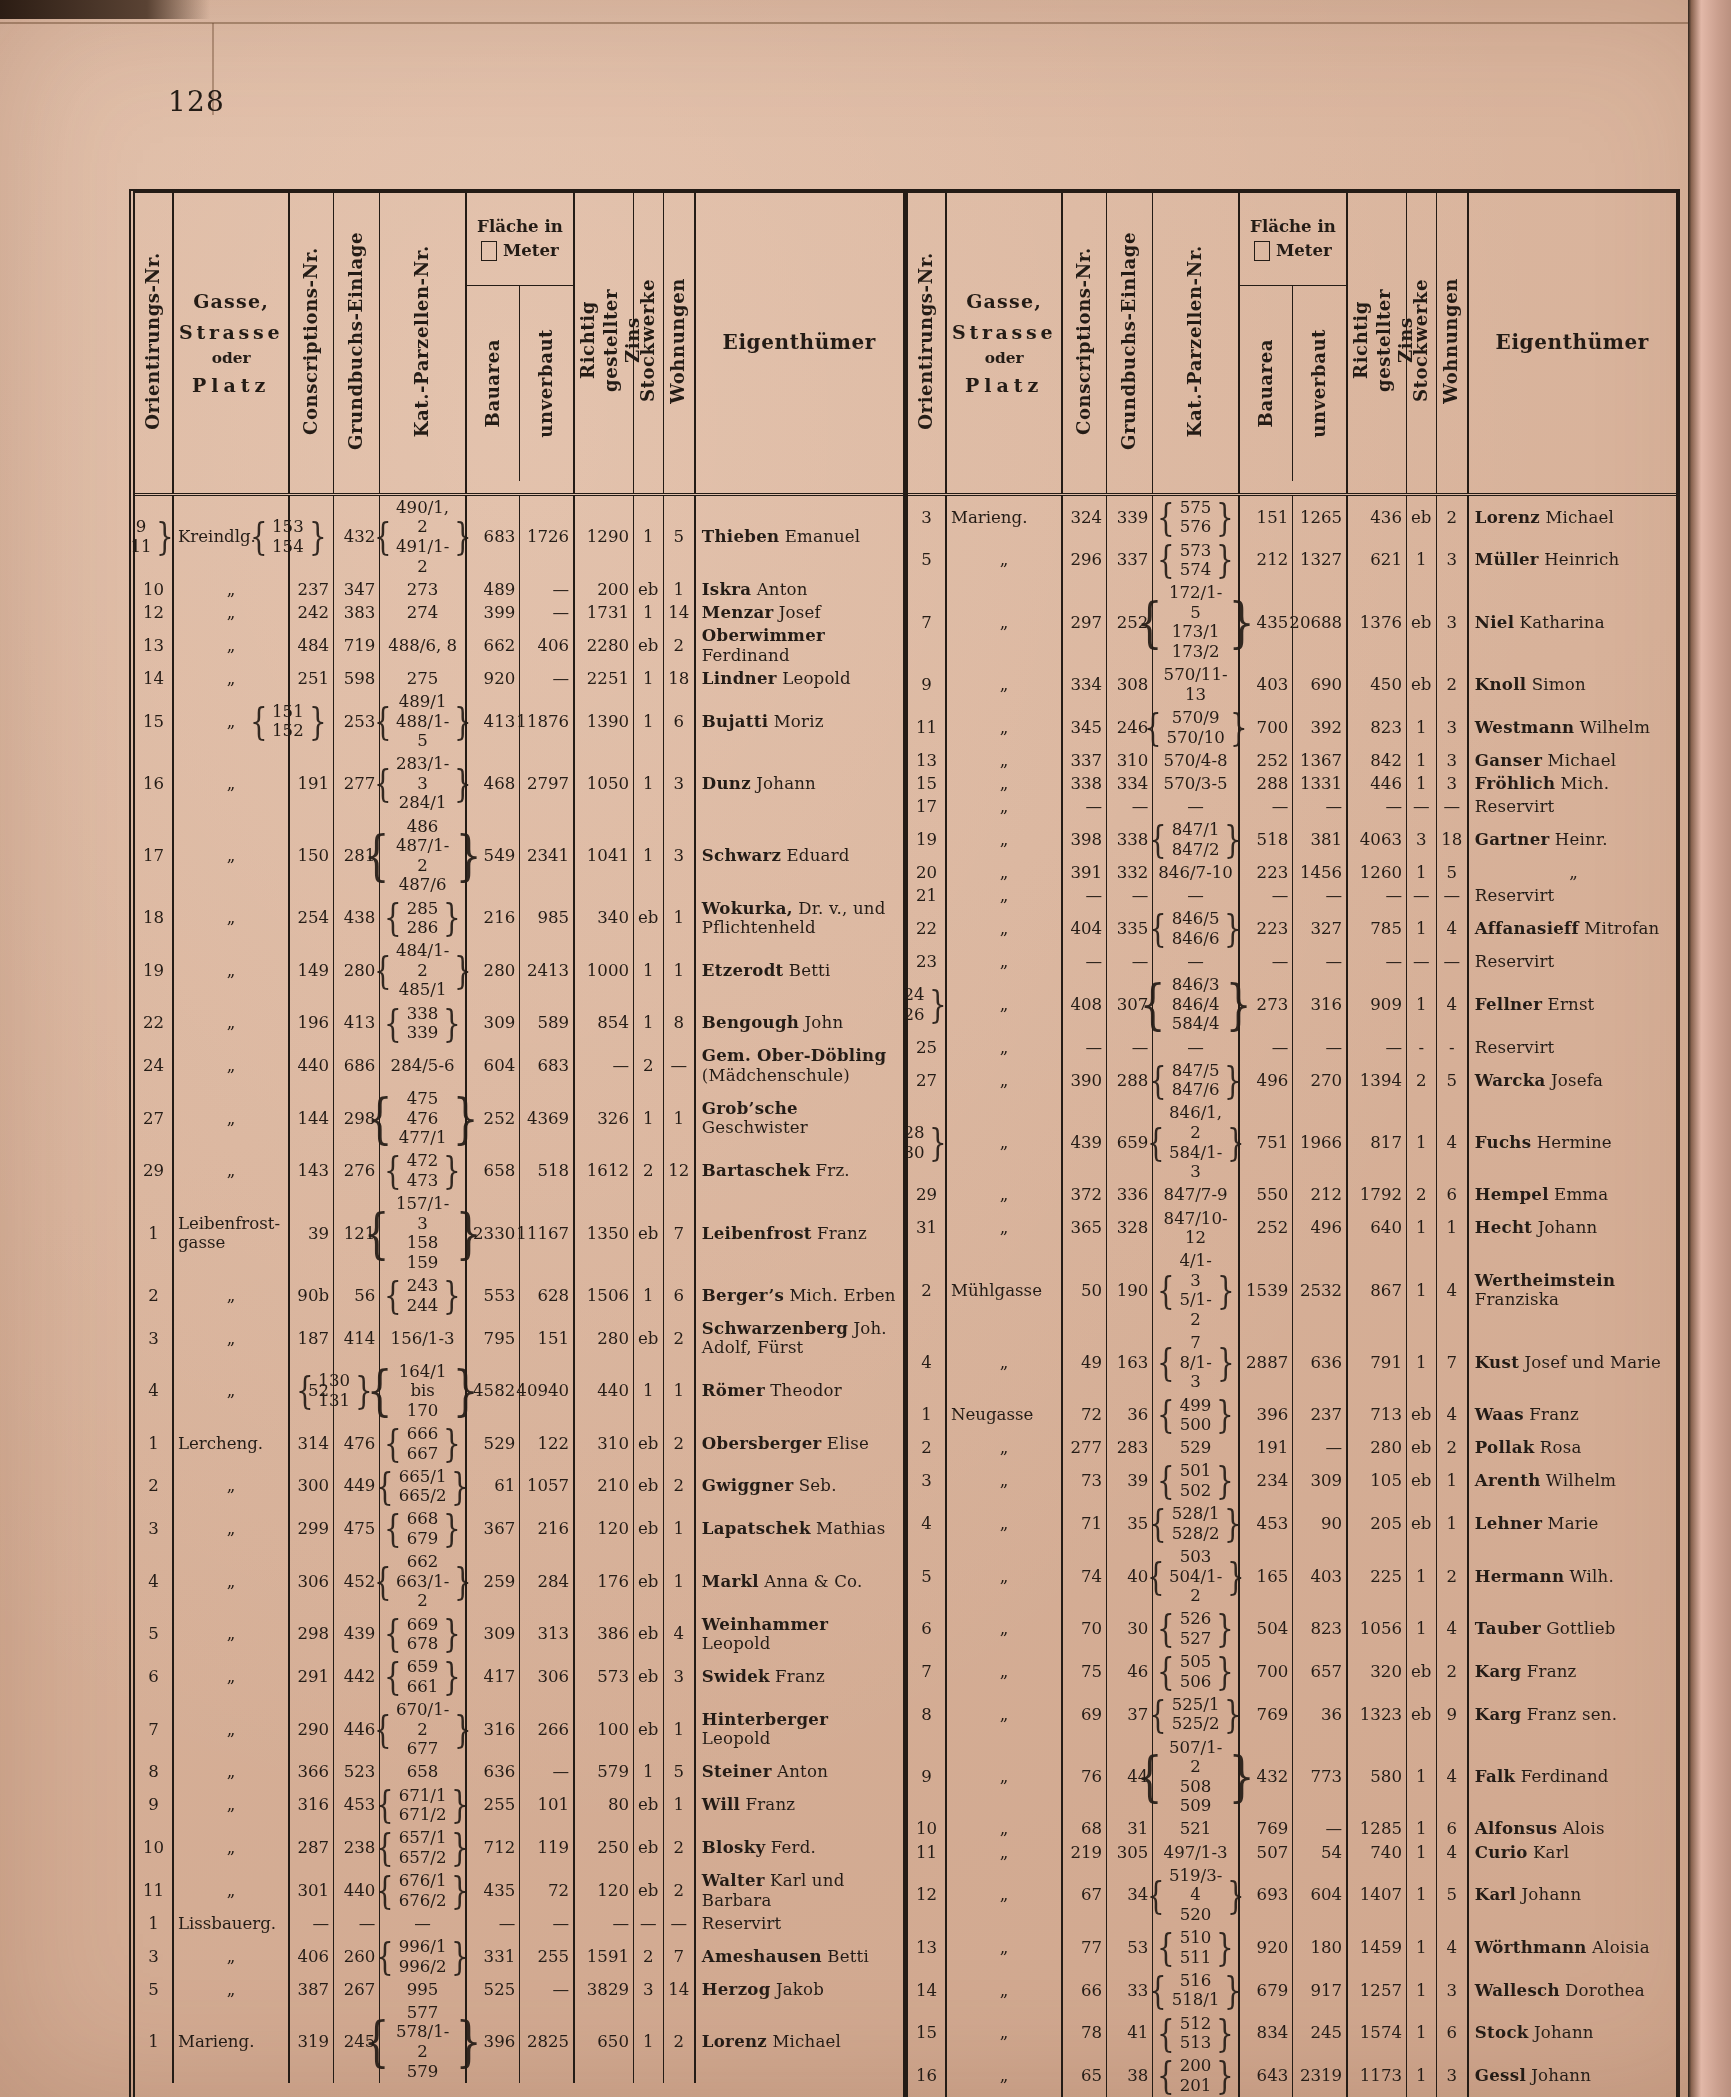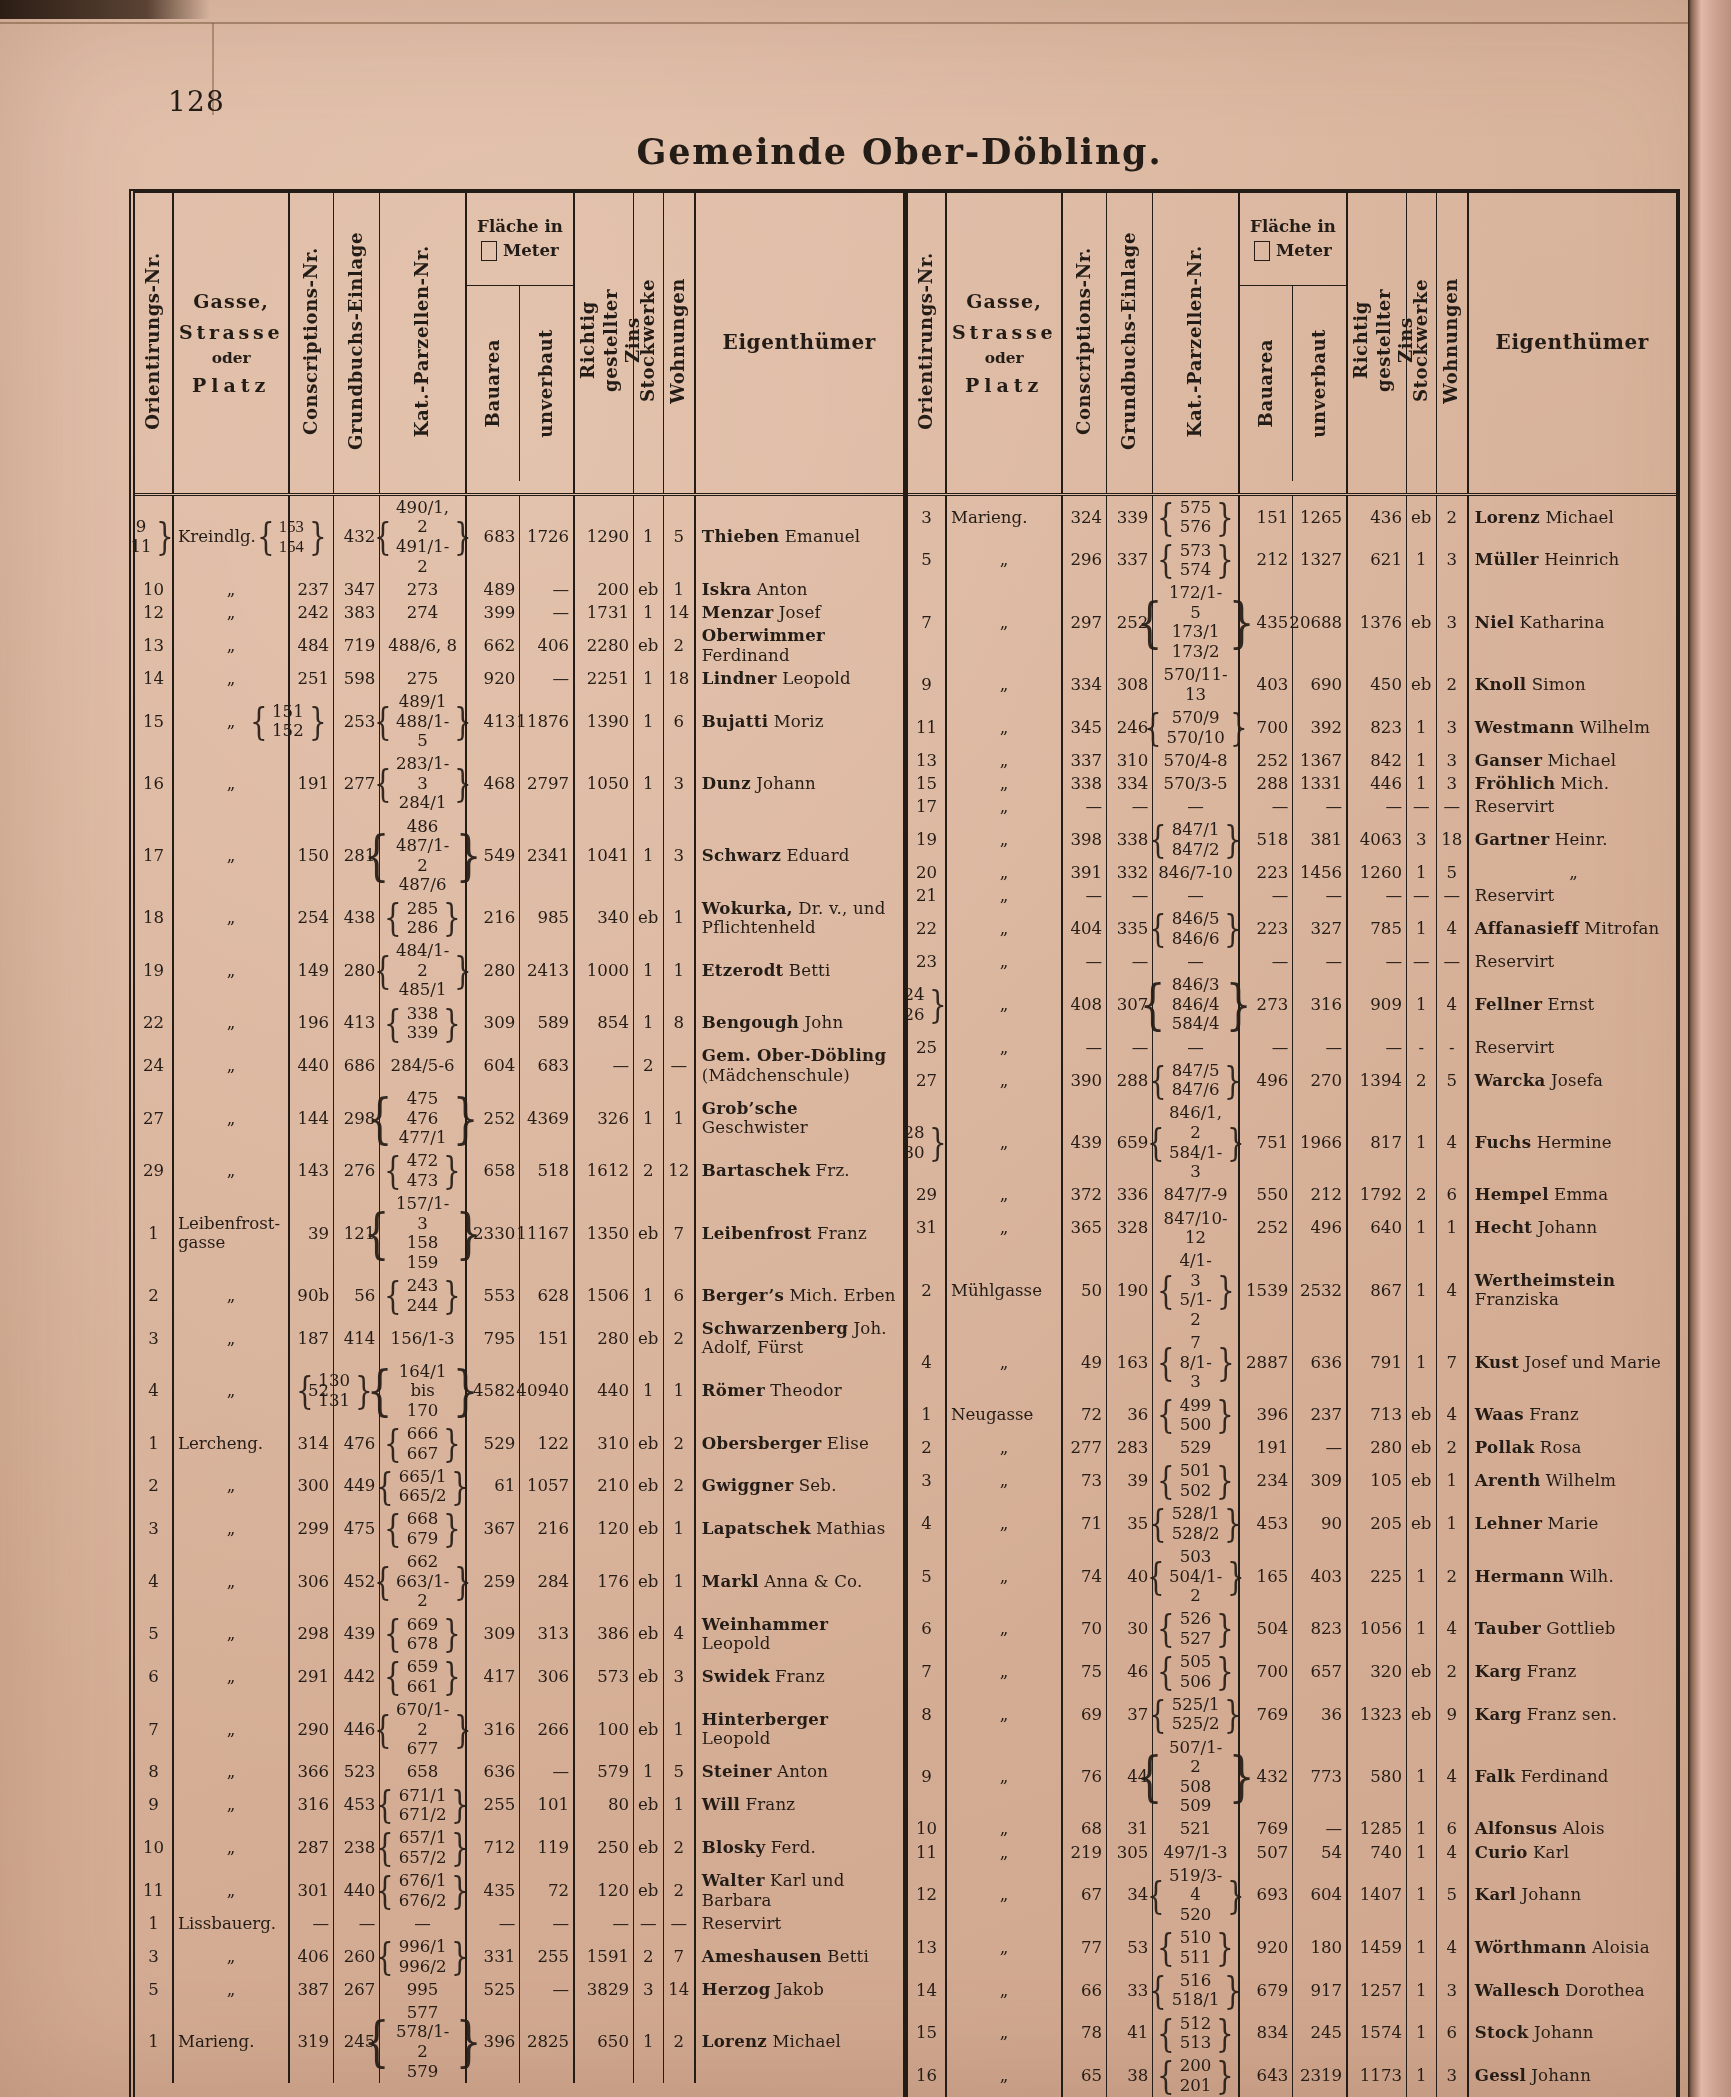--- a/index.html
+++ b/index.html
@@ -86,21 +86,20 @@
 </head>
 <body>
 
 <div class="page">
   <div class="edge-top"></div>
   <div class="edge-top-line"></div>
   <div class="edge-fold"></div>
   <div class="gutter-right"></div>
 
   <div class="page-number">128</div>
-  <div class="doc-title">Gemeinde Ober-Döbling.</div>
 
   <div class="tables">
 
     <div class="half">
       <table>
         <colgroup>
           <col style="width:38px">
             <col style="width:115px">
             <col style="width:44px">
             <col style="width:46px">
@@ -156,21 +155,21 @@
                 </div>
               </td>
               <td class="c1 left">
                 <div class="cw">
                   <span class="v" style="white-space: pre-line;">Kreindlg.</span>
                 </div>
               </td>
               <td class="c2 num">
                 <div class="cw">
                   <span class="br" style="font-size: 37px;">{</span>
-                  <span class="v" style="white-space: pre-line; font-family: Liberation Serif, serif;">153
+                  <span class="v" style="white-space: pre-line;">153
 154</span>
                   <span class="br" style="font-size: 37px;">}</span>
                 </div>
               </td>
               <td class="c3 num">
                 <div class="cw">
                   <span class="v" style="white-space: pre-line;">432</span>
                 </div>
               </td>
               <td class="c4 ctr">

